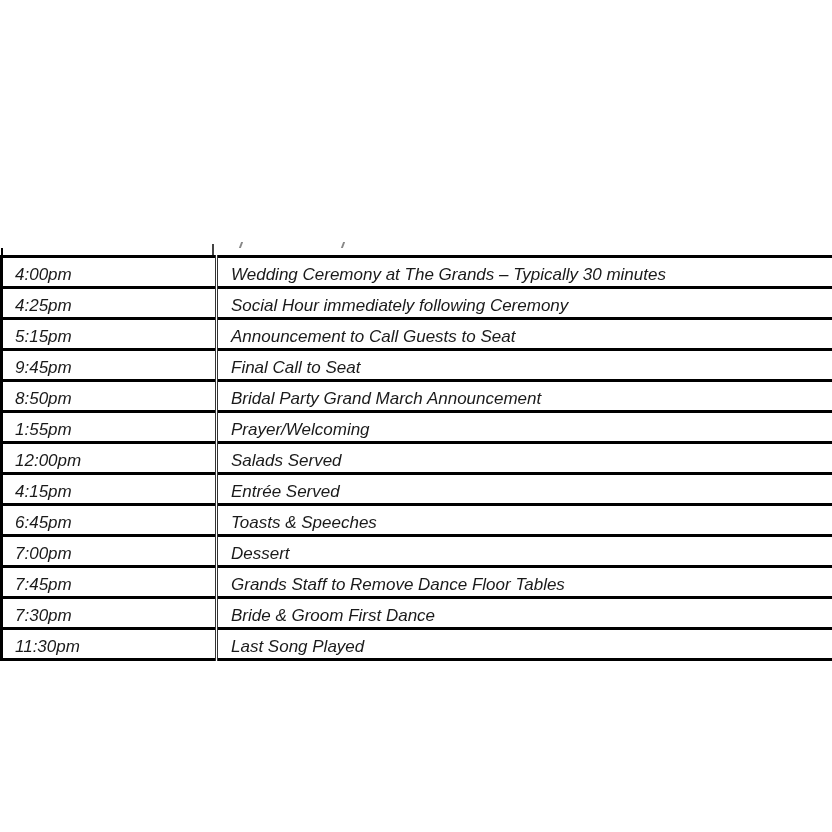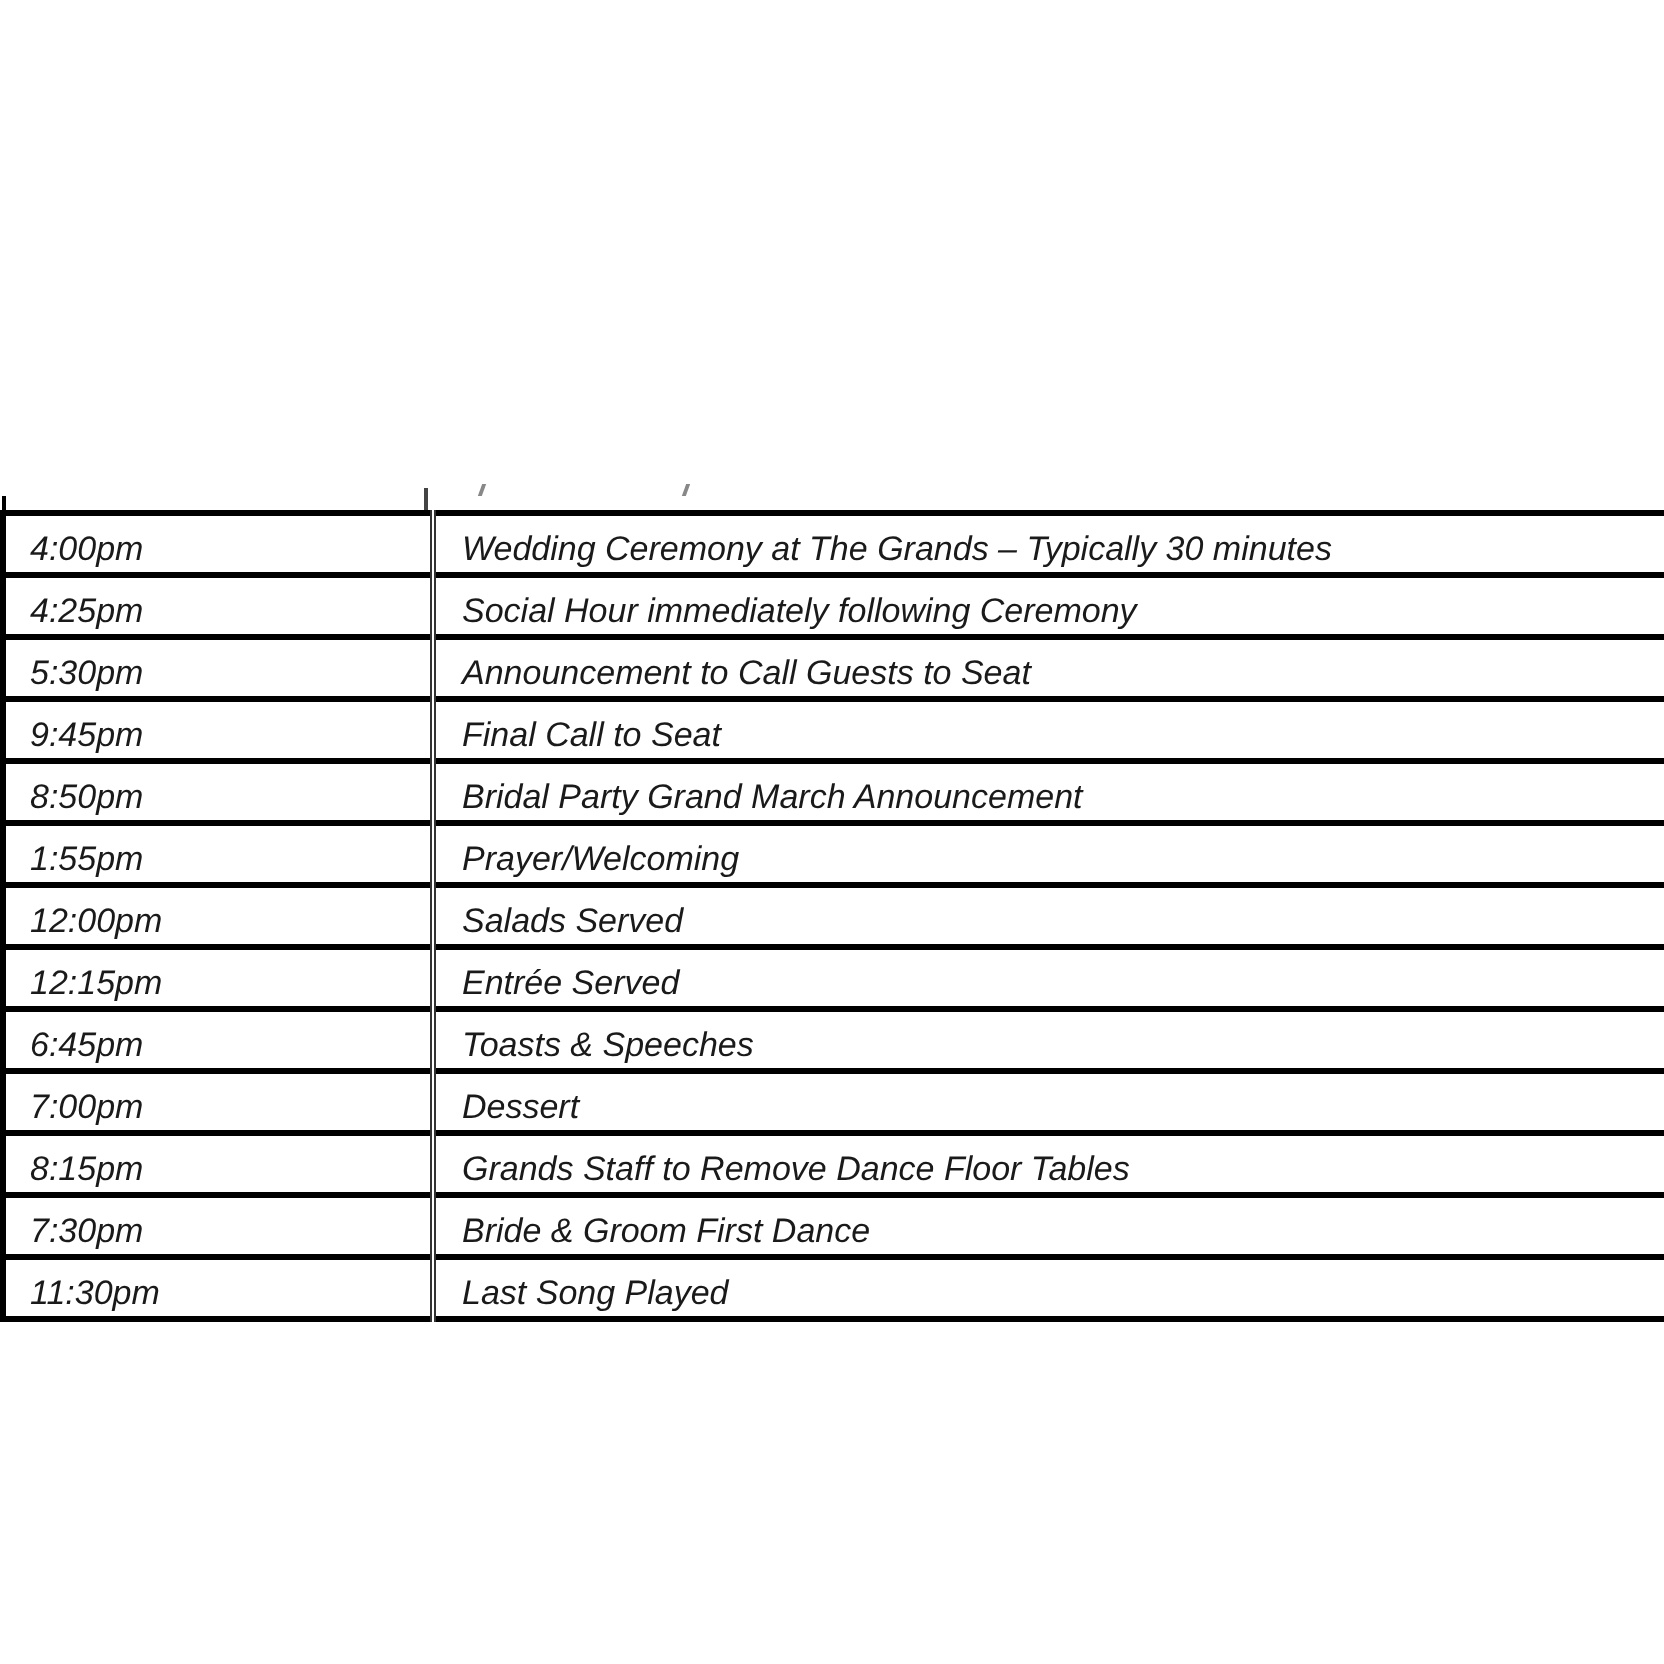--- a/index.html
+++ b/index.html
@@ -93,53 +93,53 @@
     <tbody>
       <tr>
         <td class="time">4:00pm</td>
         <td class="event">Wedding Ceremony at The Grands – Typically 30 minutes</td>
       </tr>
       <tr>
         <td class="time">4:25pm</td>
         <td class="event">Social Hour immediately following Ceremony</td>
       </tr>
       <tr>
-        <td class="time">5:30pm</td>
+        <td class="time">5:15pm</td>
         <td class="event">Announcement to Call Guests to Seat</td>
       </tr>
       <tr>
         <td class="time">9:45pm</td>
         <td class="event">Final Call to Seat</td>
       </tr>
       <tr>
         <td class="time">8:50pm</td>
         <td class="event">Bridal Party Grand March Announcement</td>
       </tr>
       <tr>
         <td class="time">1:55pm</td>
         <td class="event">Prayer/Welcoming</td>
       </tr>
       <tr>
         <td class="time">12:00pm</td>
         <td class="event">Salads Served</td>
       </tr>
       <tr>
-        <td class="time">12:15pm</td>
+        <td class="time">4:15pm</td>
         <td class="event">Entrée Served</td>
       </tr>
       <tr>
         <td class="time">6:45pm</td>
         <td class="event">Toasts &amp; Speeches</td>
       </tr>
       <tr>
         <td class="time">7:00pm</td>
         <td class="event">Dessert</td>
       </tr>
       <tr>
-        <td class="time">8:15pm</td>
+        <td class="time">7:45pm</td>
         <td class="event">Grands Staff to Remove Dance Floor Tables</td>
       </tr>
       <tr>
         <td class="time">7:30pm</td>
         <td class="event">Bride &amp; Groom First Dance</td>
       </tr>
       <tr>
         <td class="time">11:30pm</td>
         <td class="event">Last Song Played</td>
       </tr>

